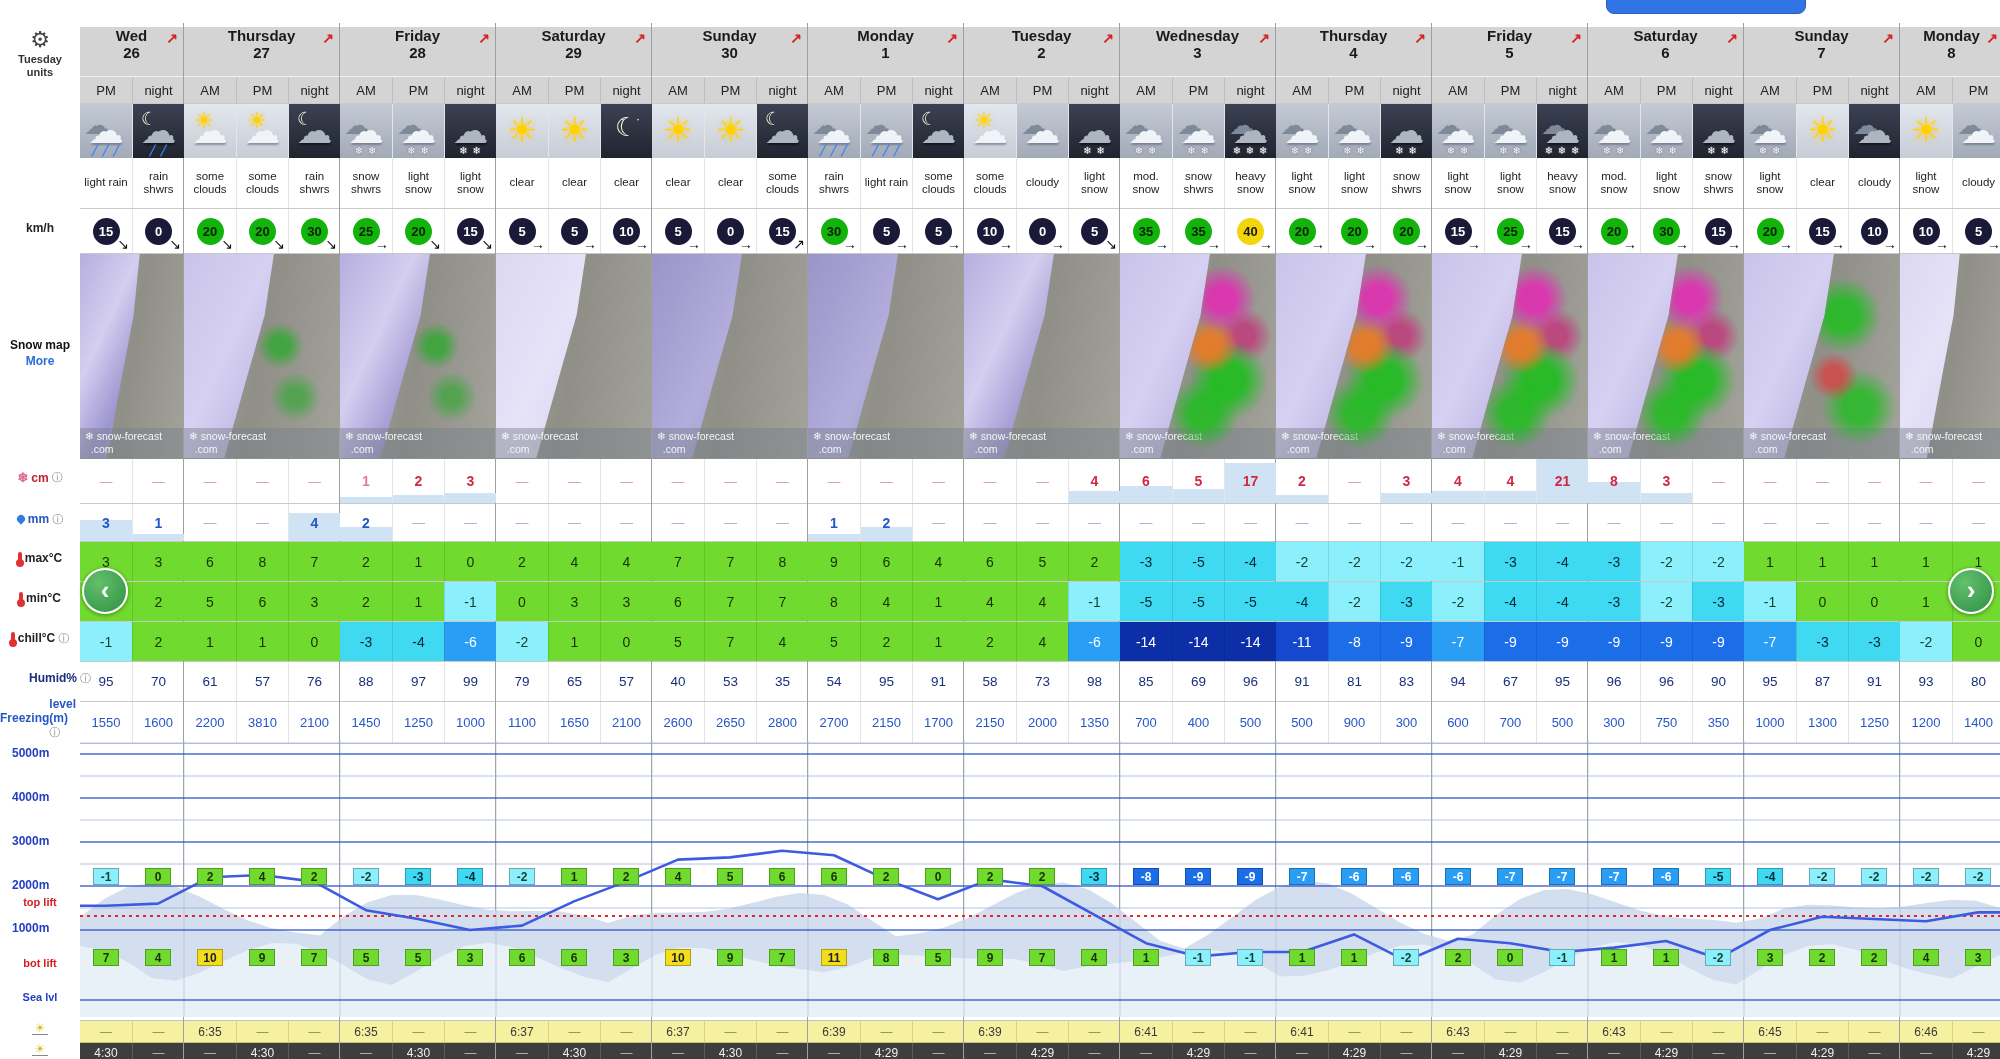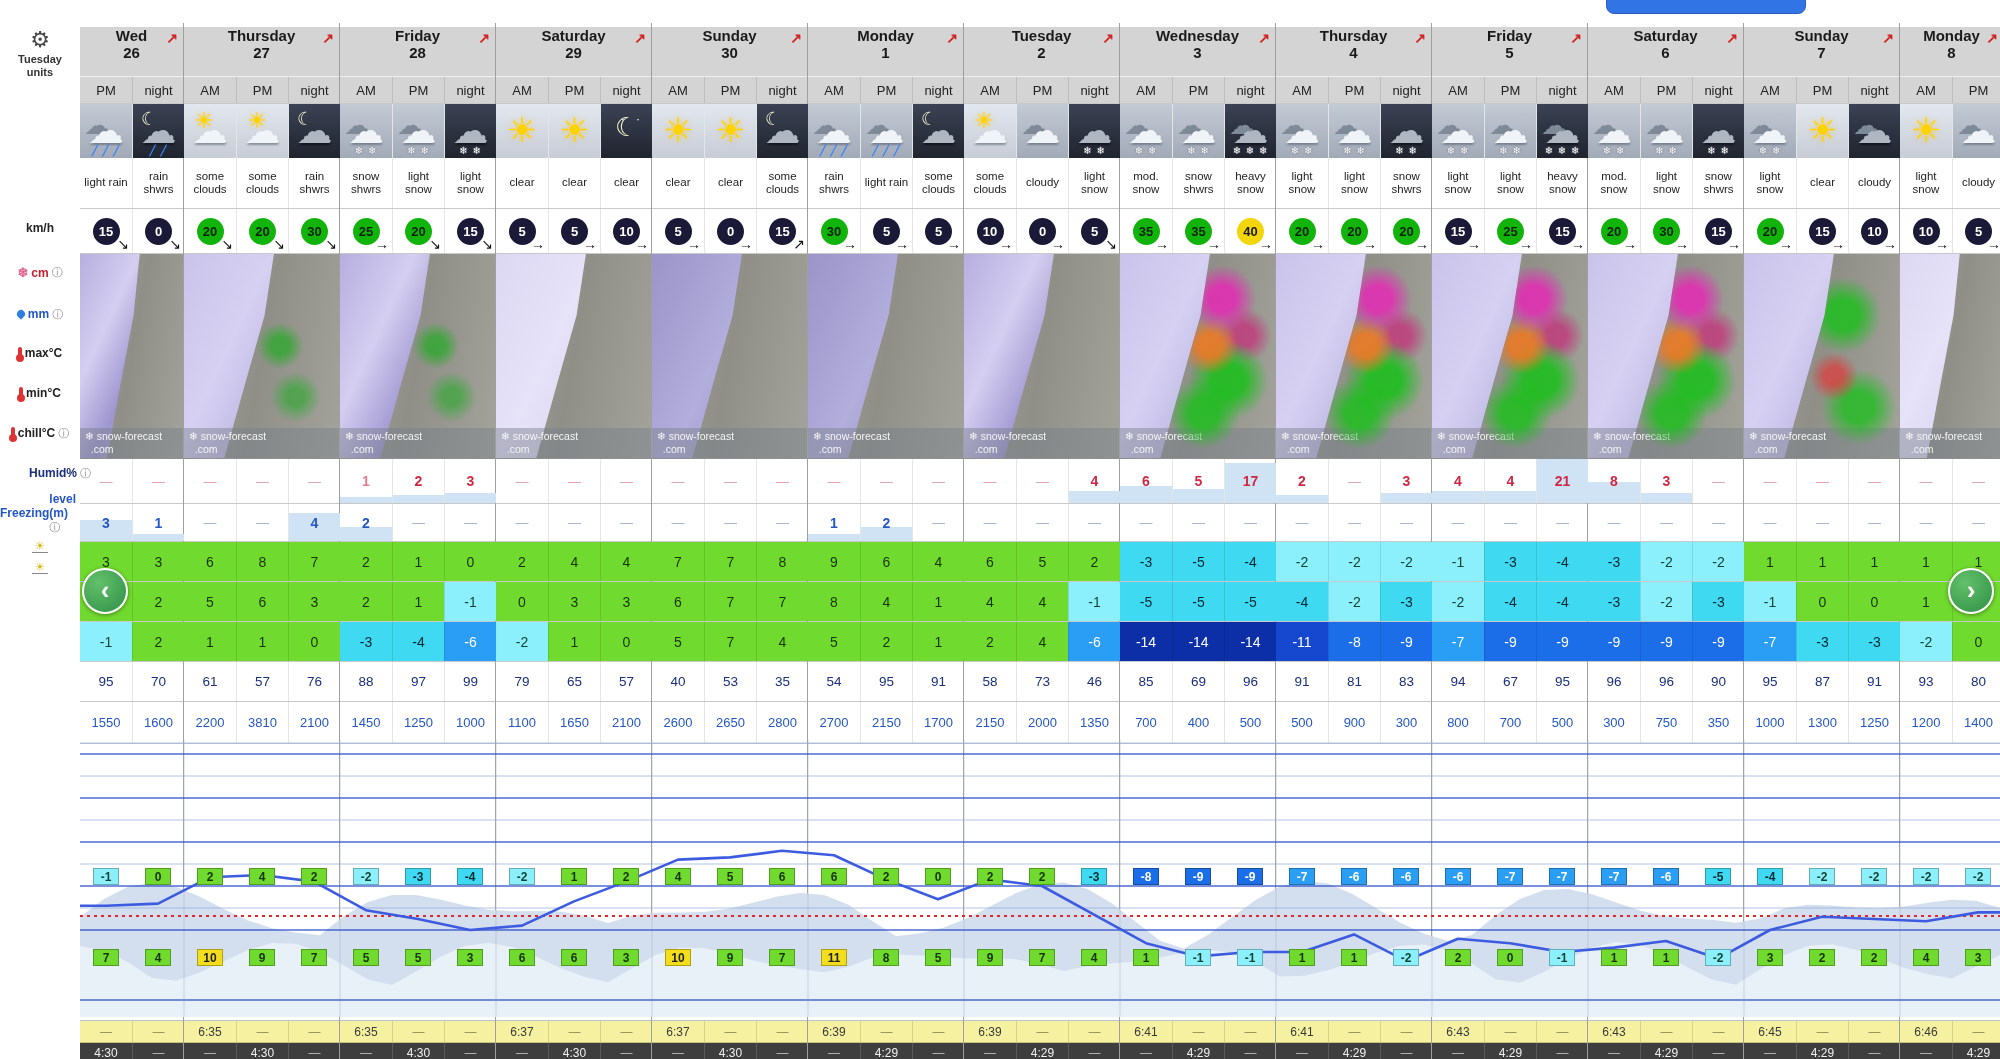--- a/index.html
+++ b/index.html
@@ -149,20 +149,24 @@
 
   <div class="grid">
     <aside class="sidebar">
       <div class="s-block s-top">
         <div class="change-units">
           <span class="gear">⚙</span>
           <span class="cu-label">Tuesday units</span>
         </div>
       </div>
       <div class="s-block s-wind">km/h</div>
+      <div class="s-block s-map">
+        <span class="sm-label">Snow map</span>
+        <a class="more-link">More</a>
+      </div>
       <div class="s-block s-cm">
         <div class="rowlab lab-cm">
             <span class="flake">❄</span>
             <span>cm</span>
             <span class="info">ⓘ</span>
           </div>
       </div>
       <div class="s-block s-mm">
         <div class="rowlab lab-mm">
             <span class="drop"></span>
@@ -193,20 +197,30 @@
         <div class="rowlab lab-humid">
             <span>Humid%</span>
             <span class="info">ⓘ</span>
           </div>
       </div>
       <div class="s-block s-freez">
         <div class="rowlab lab-freez">
             <span>Freezing</span>
             <span><span>level (m)</span> <span class="info">ⓘ</span></span>
           </div>
+      </div>
+      <div class="s-block s-chart">
+        <span class="elev e1">5000m</span>
+        <span class="elev e2">4000m</span>
+        <span class="elev e3">3000m</span>
+        <span class="elev e4">2000m</span>
+        <span class="elev e5">1000m</span>
+        <span class="lift-lab tl">top lift</span>
+        <span class="lift-lab bl">bot lift</span>
+        <span class="sea-lab">Sea lvl</span>
       </div>
       <div class="s-block s-sunrise">
           <span class="sunico">☀</span>
         </div>
       <div class="s-block s-sunset">
           <span class="sunico">☀</span>
         </div>
     </aside>
 
     <div class="days" id="days">
@@ -1310,21 +1324,21 @@
             </div>
           </div>
           <div class="dc dc-humid">
             <div class="pc">
               <span class="humid-val">58</span>
             </div>
             <div class="pc">
               <span class="humid-val">73</span>
             </div>
             <div class="pc">
-              <span class="humid-val">46</span>
+              <span class="humid-val">98</span>
             </div>
           </div>
           <div class="dc dc-freez">
             <div class="pc">
               <span class="freez-val">2150</span>
             </div>
             <div class="pc">
               <span class="freez-val">2000</span>
             </div>
             <div class="pc">
@@ -1835,21 +1849,21 @@
             </div>
             <div class="pc">
               <span class="humid-val">67</span>
             </div>
             <div class="pc">
               <span class="humid-val">95</span>
             </div>
           </div>
           <div class="dc dc-freez">
             <div class="pc">
-              <span class="freez-val">800</span>
+              <span class="freez-val">600</span>
             </div>
             <div class="pc">
               <span class="freez-val">700</span>
             </div>
             <div class="pc">
               <span class="freez-val">500</span>
             </div>
           </div>
           <div class="dc dc-chart"></div>
           <div class="dc dc-sunrise">

